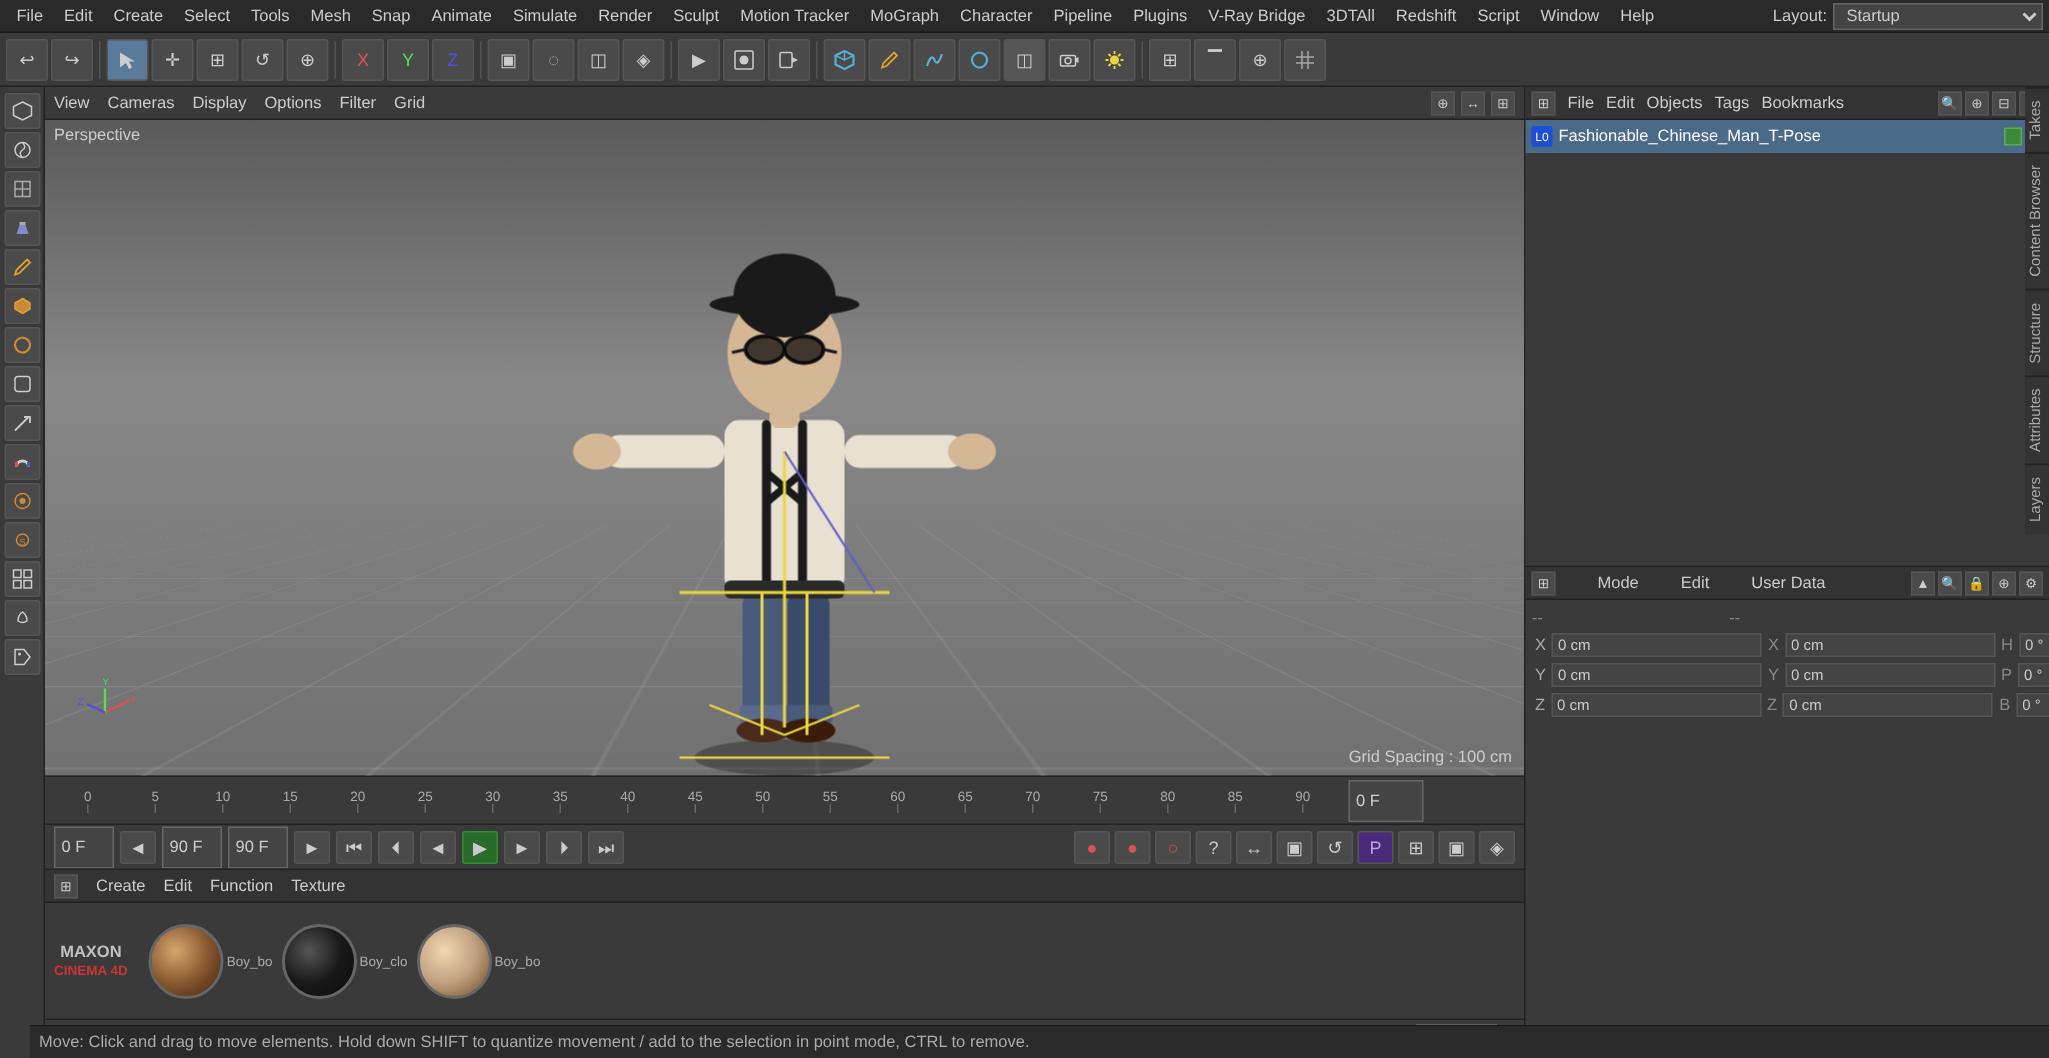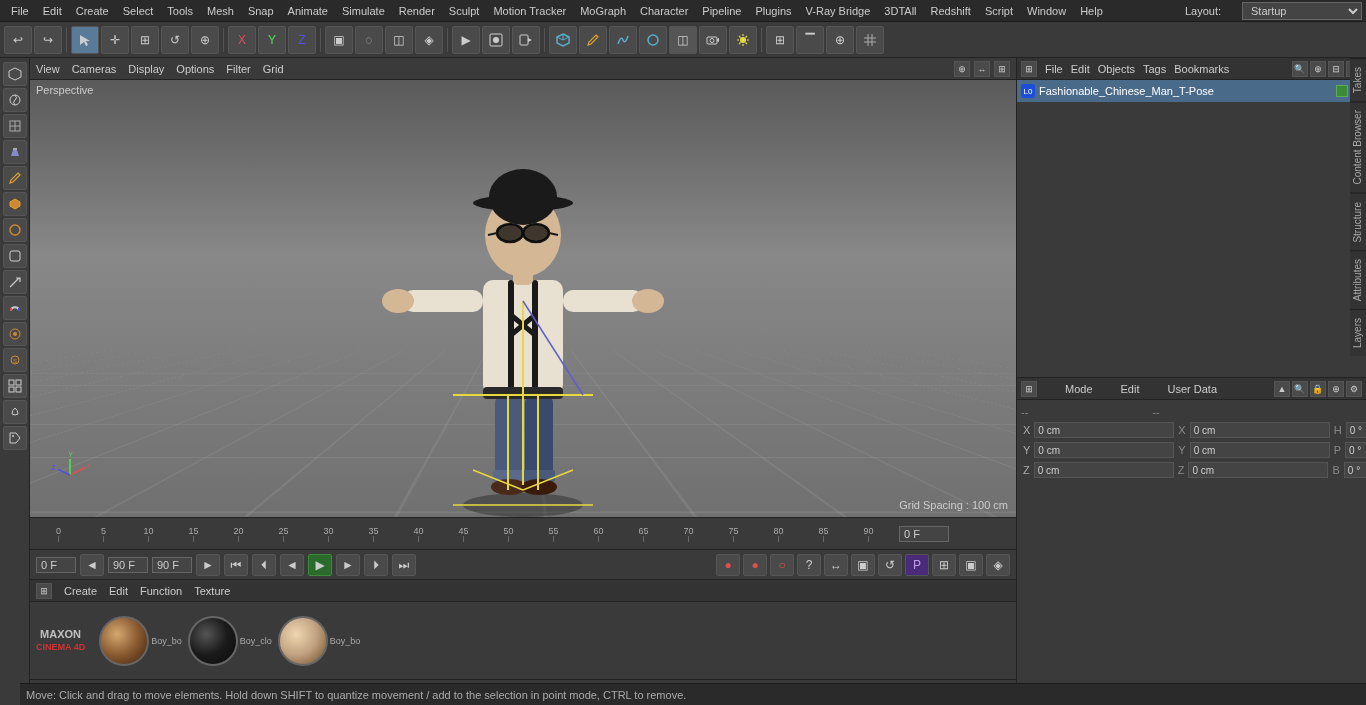--- a/index.html
+++ b/index.html
@@ -36,22 +36,21 @@
       align-items: center;
       gap: 4px;
     }
     .layout-label { color: #ccc; font-size: 11px; }
     .layout-select {
       background: #444;
       color: #ccc;
       border: 1px solid #666;
       font-size: 11px;
       padding: 1px 4px;
-      width: 120px;
-      margin-left: 17px;
+      width: 140px;
     }
 
     
     #toolbar {
       width: 100%;
       height: 36px;
       background: #3a3a3a;
       display: flex;
       align-items: center;
       padding: 2px 4px;
@@ -257,21 +256,21 @@
       padding: 0 6px;
       gap: 4px;
     }
     .anim-input {
       background: #444;
       border: 1px solid #666;
       color: #ccc;
       font-size: 11px;
       padding: 1px 4px;
       width: 40px;
-      height: 16px;
+      height: 28px;
     }
     .anim-btn {
       width: 24px;
       height: 22px;
       background: #4a4a4a;
       border: 1px solid #555;
       display: flex;
       align-items: center;
       justify-content: center;
       cursor: pointer;

